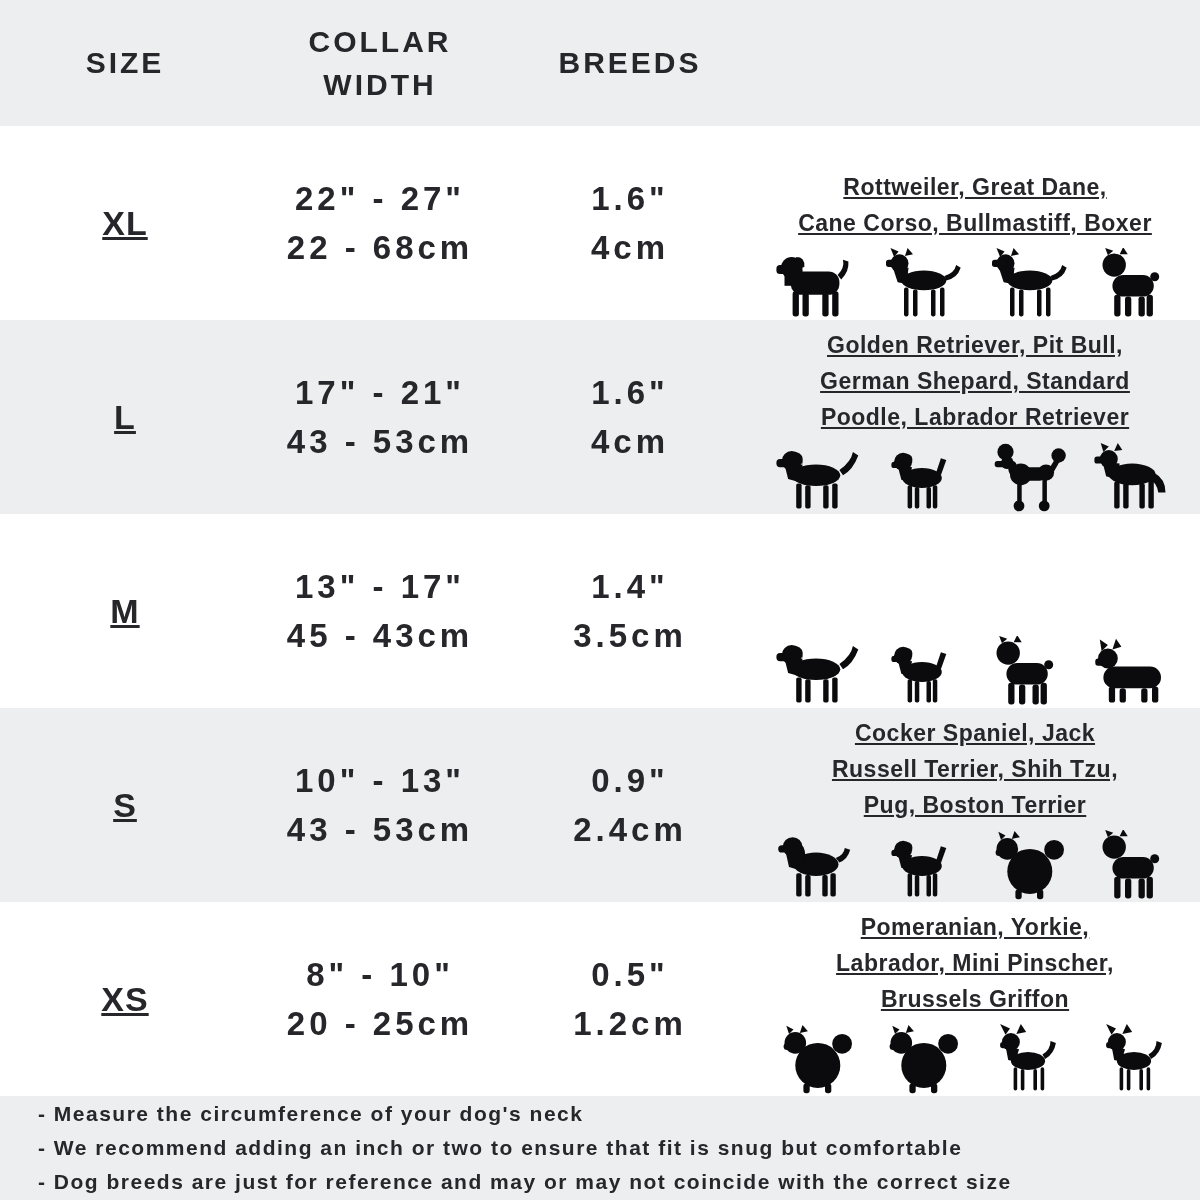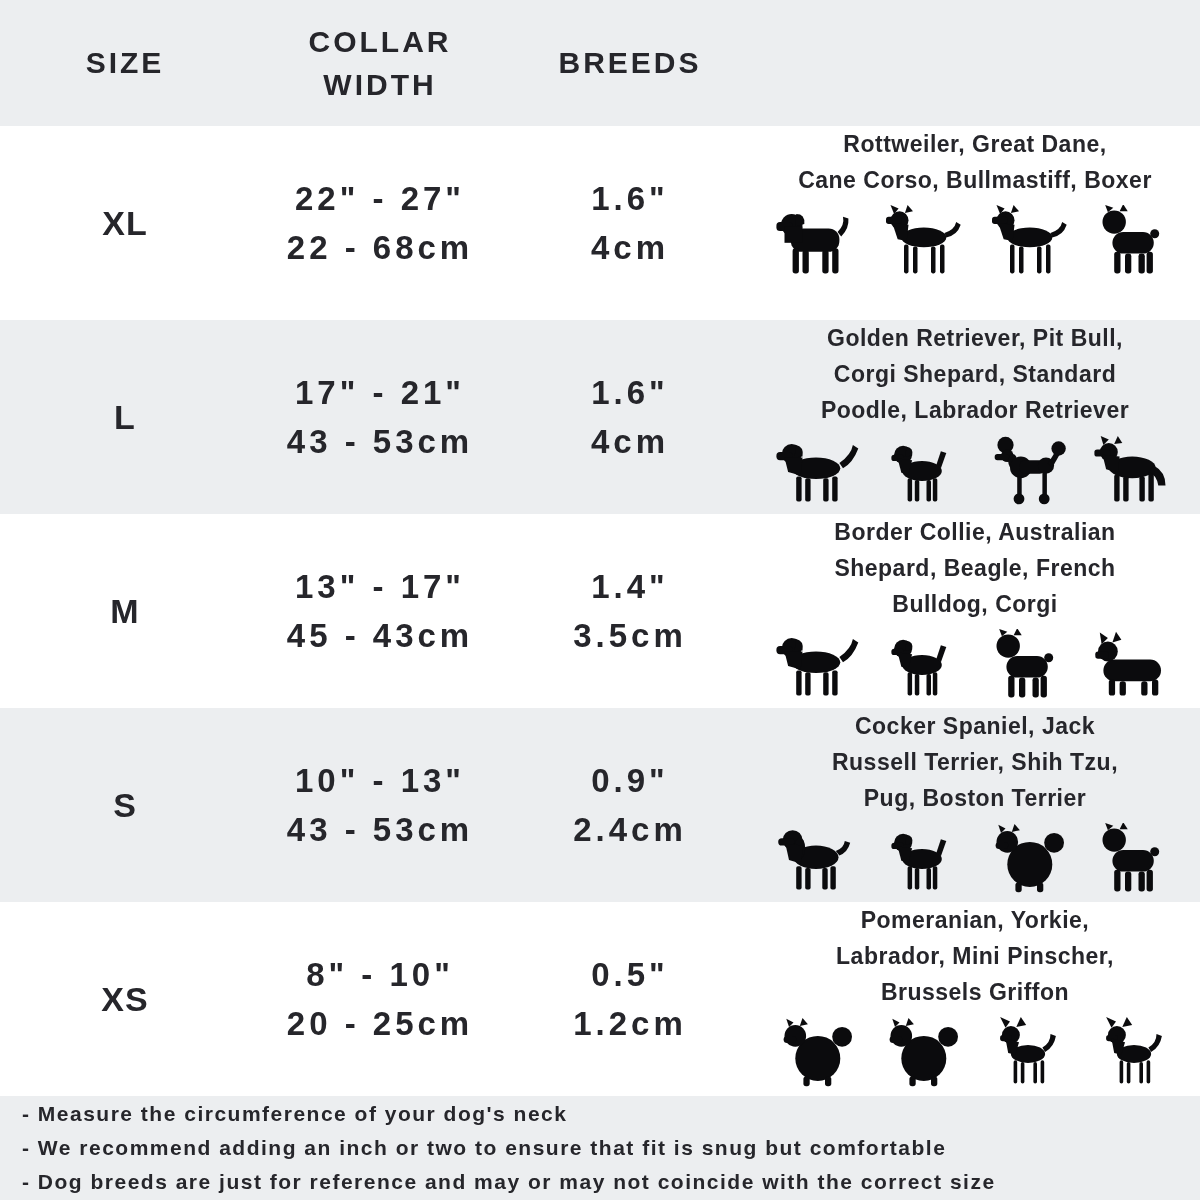--- a/index.html
+++ b/index.html
@@ -28,31 +28,31 @@
   .row.bg-gray{background:var(--row-alt);}
   .cell{
     display:flex;flex-direction:column;
     align-items:center;justify-content:center;
     text-align:center;height:100%;
   }
   .hdr{
     font-size:30px;letter-spacing:3px;line-height:1.45;
   }
   .hdr-wrap{max-width:170px;margin:0 auto;}
-  .size-label{font-size:34px;letter-spacing:1px;}
+  .size-label{font-size:34px;letter-spacing:1px;text-decoration:underline;}
   .measure{font-size:33px;letter-spacing:4px;line-height:1.5;}
-  .breeds-cell{justify-content:flex-start;gap:2px;}
+  .breeds-cell{justify-content:flex-end;gap:2px;text-decoration:underline;}
   .breeds-text{font-size:23px;line-height:36px;letter-spacing:0.5px;}
   .breeds-line:empty{display:none;}
   .dogs{display:flex;align-items:flex-end;gap:10px;margin-top:5px;}
   svg.dog{width:96px;height:72px;fill:var(--icon);flex:0 0 auto;}
   .footer{
     height:104px;background:var(--row-alt);
     display:flex;flex-direction:column;justify-content:center;
-    padding-left:22px;box-sizing:border-box;
+    padding-left:38px;box-sizing:border-box;
   }
   .note{font-size:21px;letter-spacing:1.5px;line-height:34px;}
   .symbol-store{position:absolute;width:0;height:0;overflow:hidden;}
 </style>
 </head>
 <body>
 
 <svg class="symbol-store" xmlns="http://www.w3.org/2000/svg" aria-hidden="true">
   <defs>
     <symbol id="dog-mastiff" viewBox="0 0 100 80">
@@ -241,21 +241,21 @@
       <div class="measure">17" - 21"</div>
       <div class="measure">43 - 53cm</div>
     </div>
     <div class="cell">
       <div class="measure">1.6"</div>
       <div class="measure">4cm</div>
     </div>
     <div class="cell breeds-cell">
       <div class="breeds-text">
         <div class="breeds-line">Golden Retriever, Pit Bull,</div>
-        <div class="breeds-line">Corgi Shepard, Standard</div>
+        <div class="breeds-line">German Shepard, Standard</div>
         <div class="breeds-line">Poodle, Labrador Retriever</div>
       </div>
       <div class="dogs">
           <svg viewBox="0 0 100 80" class="dog">
             <use href="#dog-retriever"></use>
           </svg>
           <svg viewBox="0 0 100 80" class="dog">
             <use href="#dog-terrier"></use>
           </svg>
           <svg viewBox="0 0 100 80" class="dog">
@@ -272,25 +272,20 @@
     <div class="cell size-label">M</div>
     <div class="cell">
       <div class="measure">13" - 17"</div>
       <div class="measure">45 - 43cm</div>
     </div>
     <div class="cell">
       <div class="measure">1.4"</div>
       <div class="measure">3.5cm</div>
     </div>
     <div class="cell breeds-cell">
-      <div class="breeds-text">
-        <div class="breeds-line">Border Collie, Australian</div>
-        <div class="breeds-line">Shepard, Beagle, French</div>
-        <div class="breeds-line">Bulldog, Corgi</div>
-      </div>
       <div class="dogs">
           <svg viewBox="0 0 100 80" class="dog">
             <use href="#dog-retriever"></use>
           </svg>
           <svg viewBox="0 0 100 80" class="dog">
             <use href="#dog-terrier"></use>
           </svg>
           <svg viewBox="0 0 100 80" class="dog">
             <use href="#dog-bully"></use>
           </svg>

